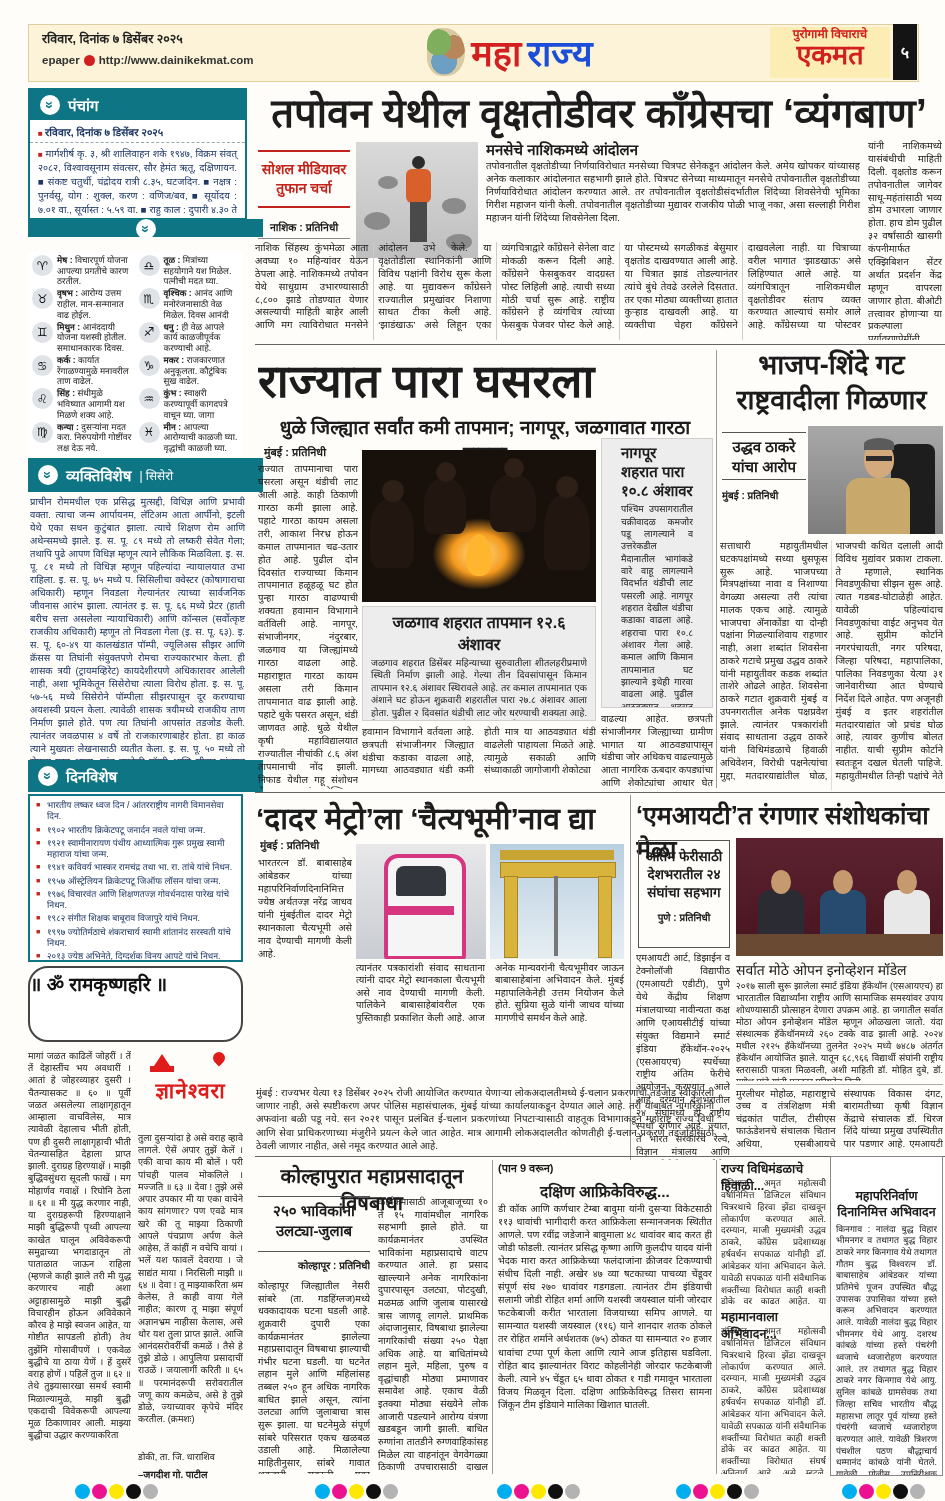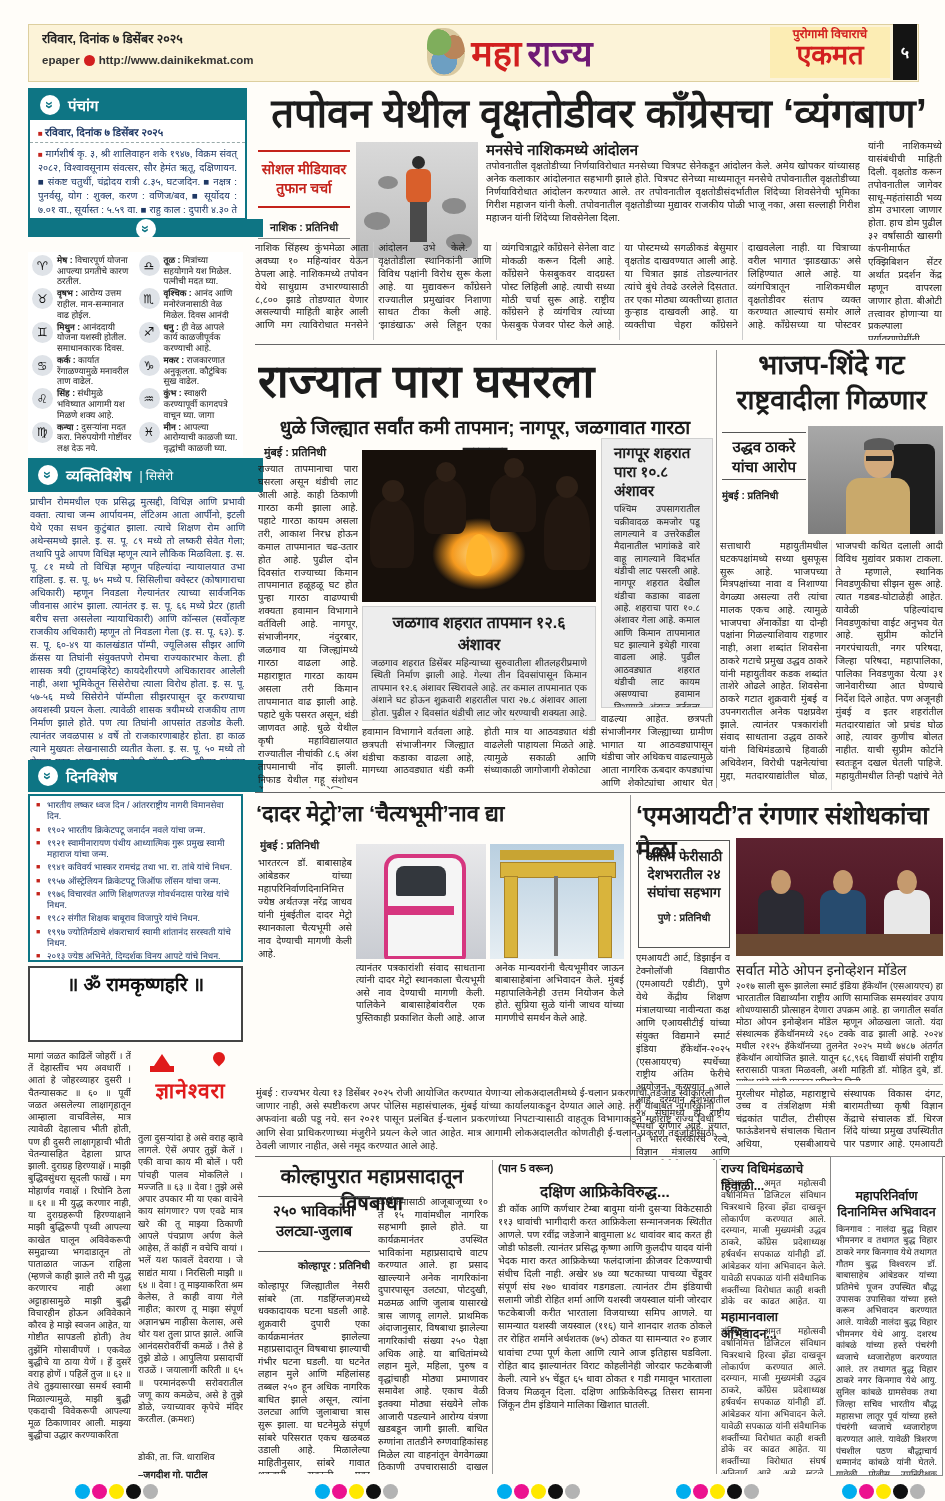--- a/index.html
+++ b/index.html
@@ -11,21 +11,21 @@
   .header-band{left:28px;top:24px;width:889px;height:56px;background:#fcf3d8;border:1px solid #ddcf9f;}
   .date-line{left:42px;top:30px;font-size:12.5px;font-weight:bold;color:#222;}
   .epaper-line{left:42px;top:54px;font-size:11.5px;font-weight:bold;color:#333;display:flex;align-items:center;gap:4px;}
   .epaper-dot{width:11px;height:11px;border-radius:50%;background:#d21f1f;display:inline-block;}
   .logo{left:380px;top:26px;width:260px;height:52px;display:flex;align-items:center;justify-content:center;gap:6px;overflow:visible;}
   .map-graphic{width:38px;height:48px;border-radius:40% 60% 55% 45%;
     background:radial-gradient(circle at 30% 30%,#7fae5c 0 30%,transparent 31%),
                radial-gradient(circle at 70% 40%,#b9855a 0 30%,transparent 31%),
                radial-gradient(circle at 45% 70%,#6d9fc2 0 32%,transparent 33%),#d9c9a0;}
   .logo-red{font-size:36px;font-weight:bold;color:#d21f1f;}
-  .logo-gray{font-size:36px;font-weight:bold;color:#701a75;}
+  .logo-gray{font-size:36px;font-weight:bold;color:#1d4ed8;}
   .brand-box{left:770px;top:27px;width:120px;height:50px;background:#fcedb4;text-align:center;padding-top:1px;}
   .tagline{color:#d21f1f;font-weight:bold;font-size:12px;line-height:1.1;}
   .brand{color:#d21f1f;font-weight:bold;font-size:27px;line-height:1.1;}
   .page-no-bar{left:893px;top:24px;width:24px;height:56px;background:#141414;color:#fff;
     display:flex;align-items:center;justify-content:center;font-size:16px;font-weight:bold;}
   
   .band{background:#0e7584;color:#fff;display:flex;align-items:center;gap:8px;padding:0 10px;}
   .chev-icon{width:20px;height:20px;background:#fff;border-radius:50%;color:#0e7584;
     display:flex;align-items:center;justify-content:center;flex:none;}
   .chev-icon::before{content:"»";font-weight:bold;font-size:14px;transform:rotate(90deg);display:block;}
@@ -46,22 +46,22 @@
     display:flex;align-items:center;justify-content:center;font-size:12px;}
   .ztext{font-size:8.7px;line-height:1.22;color:#222;}
   .zname{font-weight:bold;}
   .vyakti-band{left:28px;top:458px;width:215px;height:34px;}
   .cicero{left:28px;top:494px;width:215px;height:264px;font-size:9.5px;color:#1f3864;line-height:1.37;padding:1px 2px;}
   .din-band{left:28px;top:760px;width:215px;height:32px;}
   .din-list{left:28px;top:794px;width:215px;height:168px;border:2px solid #0e7584;background:#fff;
     padding:4px 6px;box-sizing:border-box;}
   .din-item{font-size:8.8px;color:#1f3864;line-height:1.28;margin-bottom:2px;padding-left:11px;position:relative;}
   .din-item::before{content:"■";color:#c4231b;font-size:7px;position:absolute;left:0;top:1px;}
-  .mantra{left:28px;top:966px;width:215px;height:76px;border:2px solid #444;border-radius:0;
-    text-align:center;padding-top:3px;box-sizing:border-box;background:#fff;}
+  .mantra{left:28px;top:966px;width:215px;height:76px;border:2px solid #444;border-radius:20px;
+    text-align:left;padding-top:3px;box-sizing:border-box;background:#fff;}
   .mantra-title{font-size:19px;font-weight:bold;color:#111;}
   .mantra-line{font-size:9.3px;color:#8b1a1a;font-weight:bold;line-height:1.35;margin-top:48px;}
   .dny-col1{left:28px;top:1050px;width:103px;height:424px;font-size:9.2px;line-height:1.33;}
   .dny-logo{left:138px;top:1050px;width:105px;height:78px;text-align:center;}
   .dny-logo-text{color:#e01b1b;font-weight:bold;font-size:21px;letter-spacing:1px;margin-top:26px;}
   .pin-icon{position:absolute;right:18px;top:2px;width:12px;height:12px;background:#e01b1b;
     border-radius:50% 50% 50% 0;transform:rotate(-45deg);}
   .temple-icon{position:absolute;left:16px;top:4px;width:0;height:0;border-left:8px solid transparent;
     border-right:8px solid transparent;border-bottom:12px solid #e01b1b;}
   .temple-base{position:absolute;left:12px;top:16px;width:24px;height:6px;background:#e01b1b;}
@@ -99,39 +99,39 @@
   .flame{position:absolute;left:104px;top:84px;width:26px;height:42px;background:#ffb52e;
     border-radius:50% 50% 45% 45%/65% 65% 35% 35%;}
   .sil{position:absolute;background:#221710;border-radius:45% 45% 20% 20%;}
   .sil-head{position:absolute;background:#2e2016;border-radius:50%;}
   .jalgaon{left:362px;top:606px;width:234px;height:115px;background:#ededed;border:1px solid #cfcfcf;
     padding:4px 8px;box-sizing:border-box;}
   .jalgaon-title{font-size:16px;font-weight:bold;text-align:center;margin-bottom:2px;}
   .jalgaon-body{font-size:9.4px;line-height:1.32;text-align:justify;height:84px;overflow:hidden;}
   .weather-mid{left:362px;top:726px;width:234px;height:62px;column-count:2;column-gap:10px;font-size:9.6px;line-height:1.33;}
   .nagpur{left:601px;top:438px;width:112px;height:270px;background:#ededed;border:1px solid #cfcfcf;
-    padding:5px 12px;box-sizing:border-box;}
+    padding:5px 19px;box-sizing:border-box;}
   .nagpur-title{font-size:15px;font-weight:bold;line-height:1.25;margin-bottom:3px;}
   .nagpur-body{font-size:9.2px;line-height:1.34;text-align:justify;height:210px;overflow:hidden;}
   .weather-right{left:601px;top:713px;width:112px;height:76px;font-size:9.6px;line-height:1.33;}
   
   .ud-headline{left:720px;top:348px;width:223px;height:76px;font-size:27px;font-weight:bold;text-align:center;line-height:1.3;}
   .ud-kicker{left:722px;top:432px;width:84px;height:48px;font-size:15px;font-weight:bold;text-align:center;
     border-top:1px solid #555;border-bottom:1px solid #555;padding-top:4px;box-sizing:border-box;line-height:1.3;}
   .ud-byline{left:722px;top:488px;width:90px;font-size:10px;font-weight:bold;}
   .ud-photo{left:808px;top:426px;width:135px;height:108px;background:linear-gradient(#a8a8a8,#7d7d7d);}
   .ud-chair{position:absolute;right:8px;top:18px;width:44px;height:90px;background:#1d1d1d;border-radius:8px 8px 0 0;}
   .ud-shirt{position:absolute;left:38px;top:52px;width:64px;height:56px;border-radius:14px 14px 0 0;background:#c9a96b;}
   .ud-head{position:absolute;left:56px;top:16px;width:30px;height:36px;border-radius:48%;background:#d3aa7c;}
   .ud-hair{position:absolute;left:56px;top:12px;width:30px;height:12px;border-radius:50% 50% 0 0;background:#5b5b5b;}
   .ud-glasses{position:absolute;left:58px;top:30px;width:26px;height:5px;background:#2b2b2b;}
   .ud-body{left:720px;top:540px;width:223px;height:250px;column-count:2;column-gap:8px;
     column-rule:1px solid #ddd;font-size:9.6px;line-height:1.33;}
   
-  .dadar-headline{left:256px;top:797px;width:372px;font-size:22px;font-weight:bold;}
+  .dadar-headline{left:256px;top:797px;width:372px;font-size:30px;font-weight:bold;}
   .dadar-byline{left:260px;top:838px;width:130px;font-size:10.5px;font-weight:bold;}
   .dadar-body{left:258px;top:857px;width:94px;height:178px;font-size:9.6px;line-height:1.35;}
   .metro{left:356px;top:844px;width:130px;height:115px;background:linear-gradient(#e8e8ea,#c9ccd2);}
   .metro-train{position:absolute;left:28px;top:10px;width:74px;height:98px;border:4px solid #d6367f;
     border-radius:14px 14px 4px 4px;background:#f5f5f5;}
   .metro-windshield{position:absolute;left:40px;top:22px;width:50px;height:30px;background:#33373d;border-radius:8px 8px 2px 2px;}
   .metro-stripe{position:absolute;left:32px;top:62px;width:66px;height:9px;background:#d6367f;}
   .arch{left:490px;top:844px;width:134px;height:115px;background:linear-gradient(#b9cfe0,#e6eef3);}
   .arch-beam{position:absolute;left:10px;top:18px;width:114px;height:14px;background:#d9b43c;border:1px solid #a8842a;}
   .arch-top{position:absolute;left:10px;top:6px;width:114px;height:10px;background:#c8a433;}
@@ -417,21 +417,21 @@
   <div class="abs hrule" style="left:255px;top:1156px;width:690px;"></div>
 
   <div class="abs kol-headline">कोल्हापुरात महाप्रसादातून विषबाधा</div>
   <div class="abs kol-kicker">२५० भाविकांना उलट्या-जुलाब</div>
   <div class="abs kol-byline">कोल्हापूर : प्रतिनिधी</div>
   <div class="abs kol-col1 just">कोल्हापूर जिल्ह्यातील नेसरी सांबरे (ता. गडहिंग्लज)मध्ये धक्कादायक घटना घडली आहे. शुक्रवारी दुपारी एका कार्यक्रमानंतर झालेल्या महाप्रसादातून विषबाधा झाल्याची गंभीर घटना घडली. या घटनेत लहान मुले आणि महिलांसह तब्बल २५० हून अधिक नागरिक बाधित झाले असून, त्यांना उलट्या आणि जुलाबाचा त्रास सुरू झाला. या घटनेमुळे संपूर्ण सांबरे परिसरात एकच खळबळ उडाली आहे. मिळालेल्या माहितीनुसार, सांबरे गावात शुक्रवारी सकाळी एका कार्यक्रमाचे आयोजन करण्यात आले होते. या</div>
   <div class="abs kol-col2 just">कार्यक्रमासाठी आजूबाजूच्या १० ते १५ गावांमधील नागरिक सहभागी झाले होते. या कार्यक्रमानंतर उपस्थित भाविकांना महाप्रसादाचे वाटप करण्यात आले. हा प्रसाद खाल्ल्याने अनेक नागरिकांना दुपारपासून उलट्या, पोटदुखी, मळमळ आणि जुलाब यासारखे त्रास जाणवू लागले. प्राथमिक अंदाजानुसार, विषबाधा झालेल्या नागरिकांची संख्या २५० पेक्षा अधिक आहे. या बाधितांमध्ये लहान मुले, महिला, पुरुष व वृद्धांचाही मोठ्या प्रमाणावर समावेश आहे. एकाच वेळी इतक्या मोठ्या संख्येने लोक आजारी पडल्याने आरोग्य यंत्रणा खडबडून जागी झाली. बाधित रुग्णांना तातडीने रुग्णवाहिकांसह मिळेल त्या वाहनांतून वेगवेगळ्या ठिकाणी उपचारासाठी दाखल करण्यात आले.</div>
 
   <div class="abs vrule" style="left:492px;top:1160px;height:314px;"></div>
 
-  <div class="abs cr-cont">(पान 5 वरून)</div>
+  <div class="abs cr-cont">(पान 9 वरून)</div>
   <div class="abs cr-headline">दक्षिण आफ्रिकेविरुद्ध...</div>
   <div class="abs cr-body just">डी कॉक आणि कर्णधार टेम्बा बावुमा यांनी दुसऱ्या विकेटसाठी ११३ धावांची भागीदारी करत आफ्रिकेला सन्मानजनक स्थितीत आणले. पण रवींद्र जडेजाने बावुमाला ४८ धावांवर बाद करत ही जोडी फोडली. त्यानंतर प्रसिद्ध कृष्णा आणि कुलदीप यादव यांनी भेदक मारा करत आफ्रिकेच्या फलंदाजांना क्रीजवर टिकण्याची संधीच दिली नाही. अखेर ४७ व्या षटकाच्या पाचव्या चेंडूवर संपूर्ण संघ २७० धावांवर गडगडला. त्यानंतर टीम इंडियाची सलामी जोडी रोहित शर्मा आणि यशस्वी जयस्वाल यांनी जोरदार फटकेबाजी करीत भारताला विजयाच्या समिप आणले. या सामन्यात यशस्वी जयस्वाल (११६) याने शानदार शतक ठोकले तर रोहित शर्माने अर्धशतक (७५) ठोकत या सामन्यात २० हजार धावांचा टप्पा पूर्ण केला आणि त्याने आज इतिहास घडविला. रोहित बाद झाल्यानंतर विराट कोहलीनेही जोरदार फटकेबाजी केली. त्याने ४५ चेंडूत ६५ धावा ठोकत १ गडी गमावून भारताला विजय मिळवून दिला. दक्षिण आफ्रिकेविरुद्ध तिसरा सामना जिंकून टीम इंडियाने मालिका खिशात घातली.</div>
 
   <div class="abs vrule" style="left:716px;top:1160px;height:314px;"></div>
 
   <div class="abs vid-headline">राज्य विधिमंडळाचे हिवाळी...</div>
   <div class="abs vid-body just">संविधान अमृत महोत्सवी वर्षानिमित्त डिजिटल संविधान चित्ररथाचे हिरवा झेंडा दाखवून लोकार्पण करण्यात आले. दरम्यान, माजी मुख्यमंत्री उद्धव ठाकरे, काँग्रेस प्रदेशाध्यक्ष हर्षवर्धन सपकाळ यांनीही डॉ. आंबेडकर यांना अभिवादन केले. यावेळी सपकाळ यांनी संवैधानिक शक्तींच्या विरोधात काही शक्ती डोके वर काढत आहेत. या शक्तींच्या विरोधात संघर्ष अनिवार्य आहे, असे म्हटले. दरम्यान राजधानी दिल्लीतही राष्ट्रपती द्रौपदी मुर्मू, पंतप्रधान नरेंद्र मोदी यांनीही डॉ. बाबासाहेब आंबेडकर यांना अभिवादन केले.</div>
   <div class="abs mah-headline">महामानवाला अभिवादन...</div>
   <div class="abs mah-body just">संविधान अमृत महोत्सवी वर्षानिमित्त डिजिटल संविधान चित्ररथाचे हिरवा झेंडा दाखवून लोकार्पण करण्यात आले. दरम्यान, माजी मुख्यमंत्री उद्धव ठाकरे, काँग्रेस प्रदेशाध्यक्ष हर्षवर्धन सपकाळ यांनीही डॉ. आंबेडकर यांना अभिवादन केले. यावेळी सपकाळ यांनी संवैधानिक शक्तींच्या विरोधात काही शक्ती डोके वर काढत आहेत. या शक्तींच्या विरोधात संघर्ष अनिवार्य आहे, असे म्हटले. दरम्यान राजधानी दिल्लीतही राष्ट्रपती द्रौपदी मुर्मू, पंतप्रधान नरेंद्र मोदी यांनीही डॉ. बाबासाहेब आंबेडकर यांना अभिवादन केले.</div>
 

